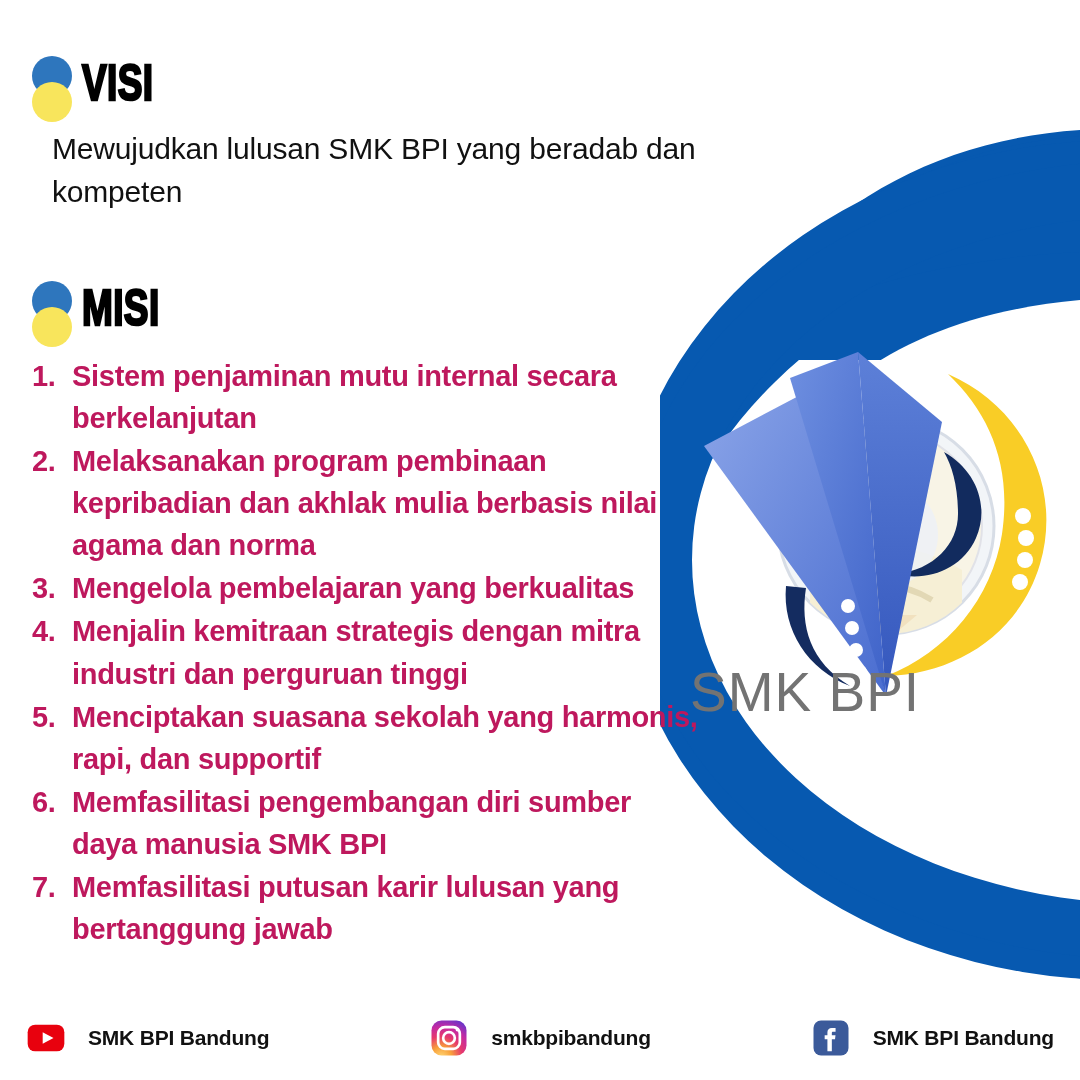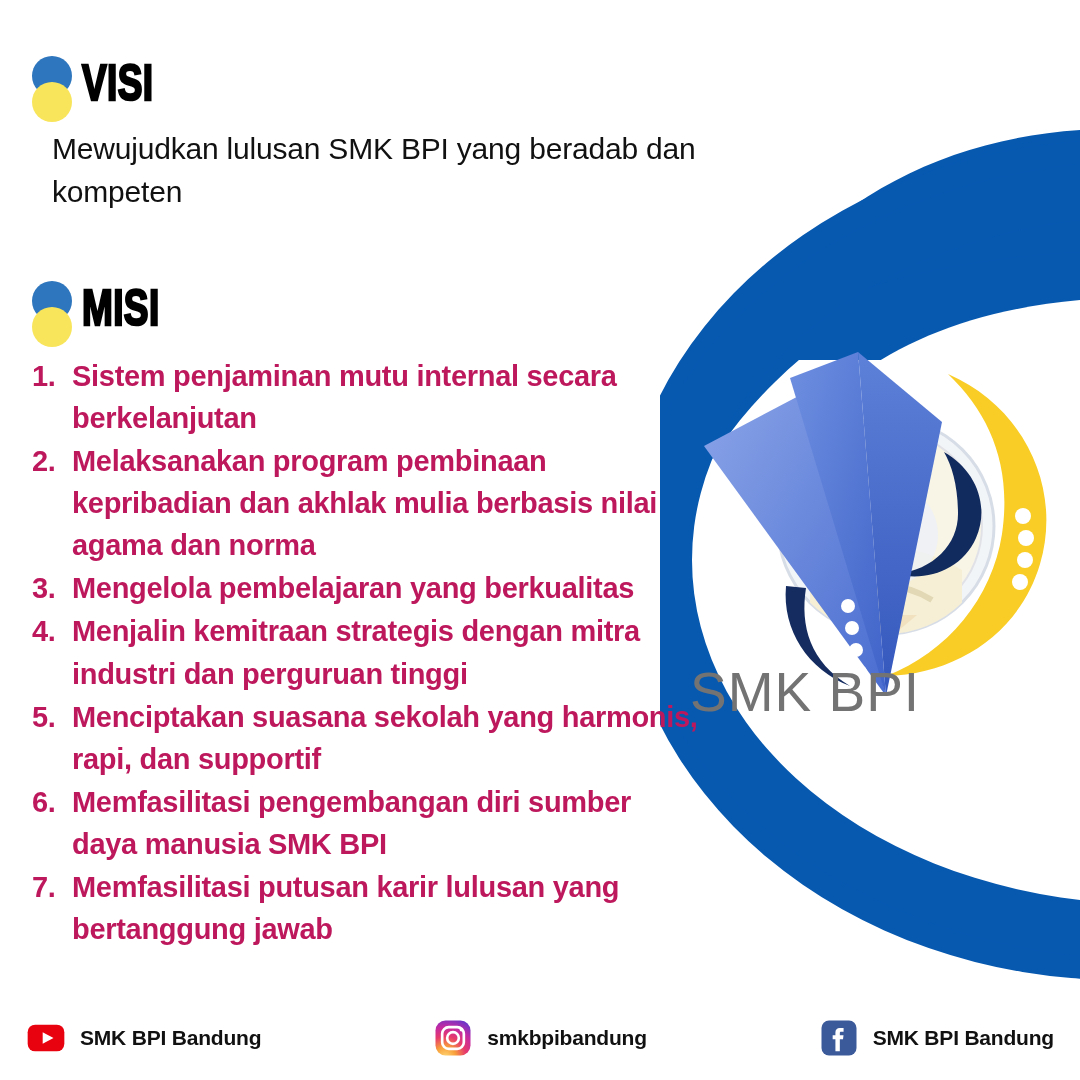--- a/index.html
+++ b/index.html
@@ -121,21 +121,21 @@
     width:1080px;height:78px;
     display:flex;
     align-items:center;
     justify-content:space-between;
     padding:0 26px 6px 26px;
     box-sizing:border-box;
   }
   .social{
     display:flex;
     align-items:center;
-    gap:14px;
+    gap:22px;
   }
   .social .ico{
     width:40px;height:40px;
     flex:0 0 auto;
     display:block;
   }
   .social .handle{
     font-size:21px;
     font-weight:700;
     color:#111111;

